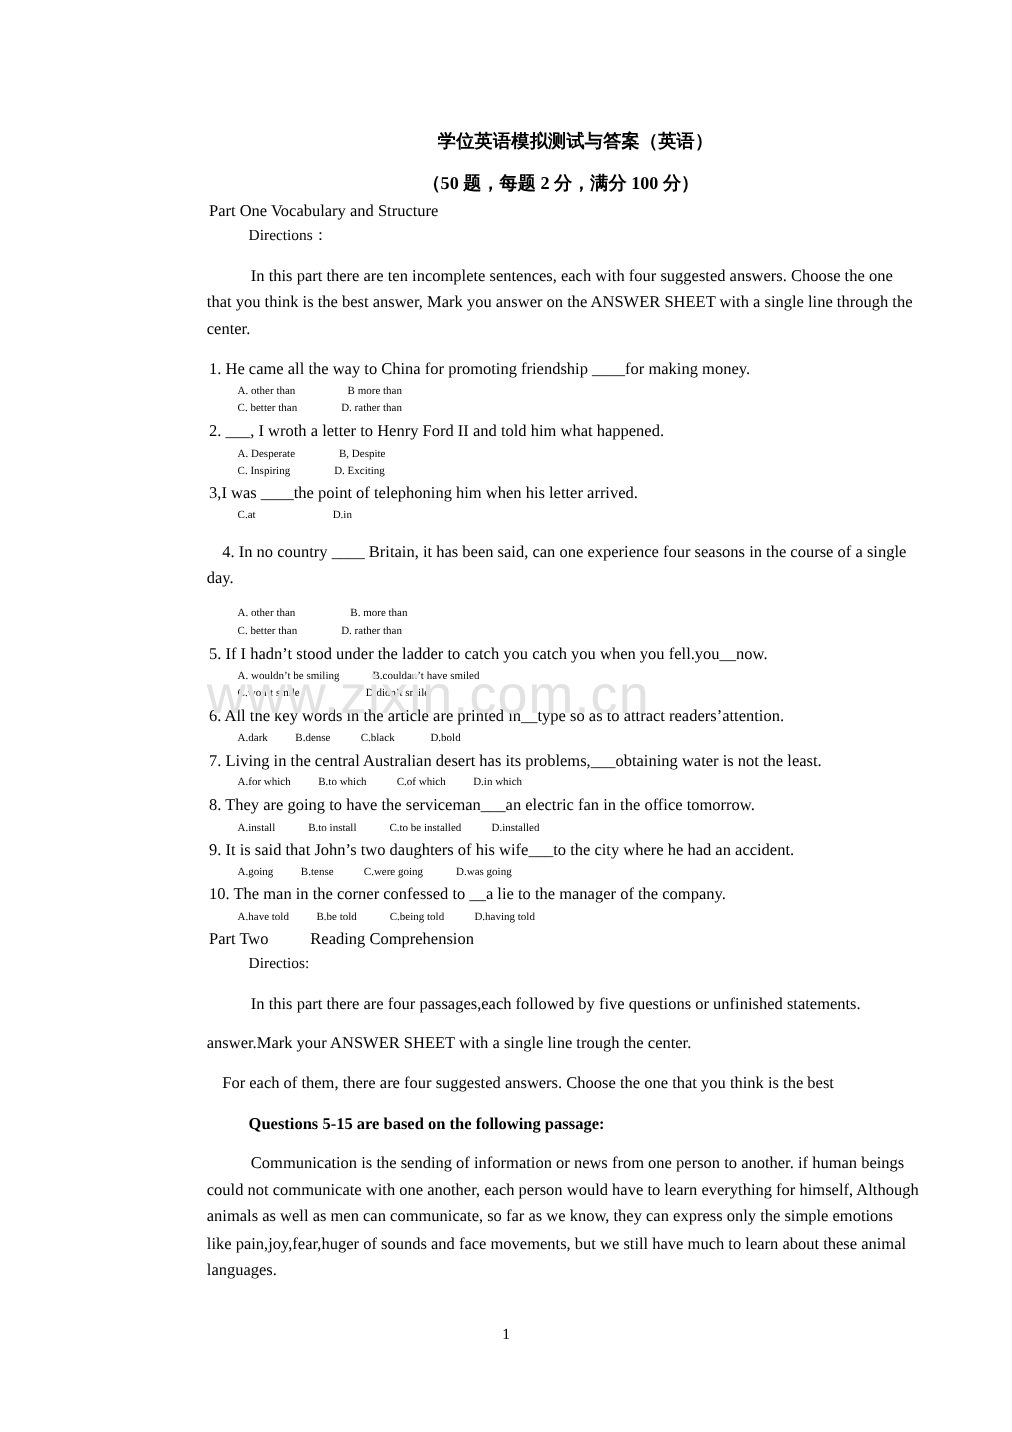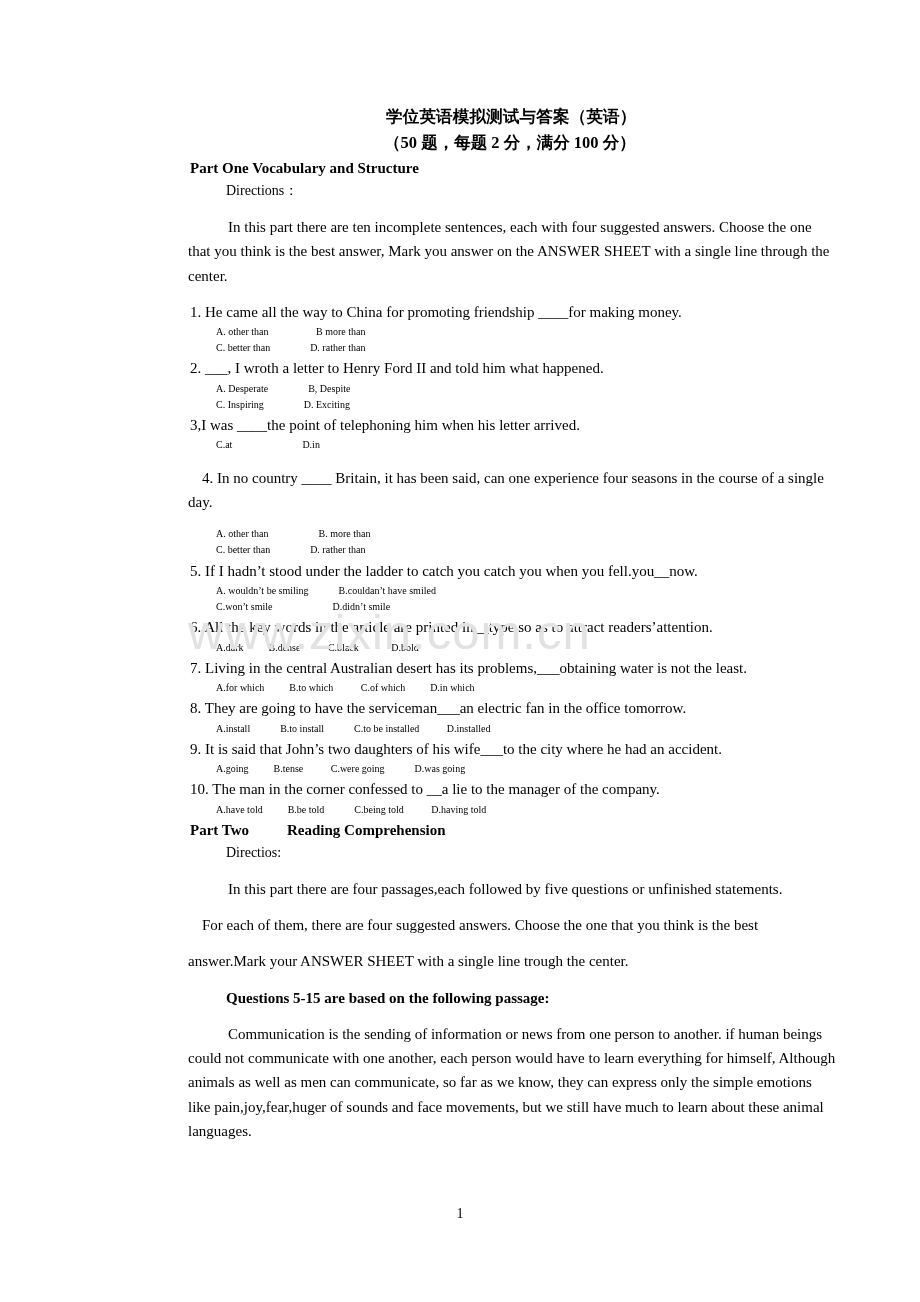--- a/index.html
+++ b/index.html
@@ -37,36 +37,36 @@
     color: #e2e2e2;
     white-space: nowrap;
     pointer-events: none;
     user-select: none;
     z-index: 5;
   }
   
   .doc-title {
     font-size: 16.5px;
     font-weight: bold;
-    margin: 0;
+    margin: 12px;
     padding-top: 104px;
     padding-left: 210px;
     line-height: 1.55;
     letter-spacing: 0.2px;
   }
   .doc-subtitle {
     font-size: 16.5px;
     font-weight: bold;
     margin: 0;
     padding-left: 208px;
     line-height: 1.6;
   }
   .part-head {
     font-size: 15px;
-    font-weight: bold;
+    font-weight: normal;
     margin: 0;
     padding-left: 14px;
     line-height: 1.62;
   }
   .part-head .gap { display: inline-block; width: 38px; }
   .directions {
     font-size: 14px;
     font-weight: normal;
     margin: 0;
     padding-left: 50px;
@@ -157,22 +157,22 @@
     <div class="q-line">9. It is said that John’s two daughters of his wife___to the city where he had an accident.</div>
     <div class="opt-line">A.going          B.tense           C.were going            D.was going</div>
 
     <div class="q-line">10. The man in the corner confessed to __a lie to the manager of the company.</div>
     <div class="opt-line">A.have told          B.be told            C.being told           D.having told</div>
 
     <div class="part-head"><span>Part Two</span><span class="gap"></span><span>Reading Comprehension</span></div>
 
     <div class="directions">Directios:</div>
     <div class="para indent">In this part there are four passages,each followed by five questions or unfinished statements.</div>
+    <div class="para">answer.Mark your ANSWER SHEET with a single line trough the center.</div>
     <div class="para indent2">For each of them, there are four suggested answers. Choose the one that you think is the best</div>
-    <div class="para">answer.Mark your ANSWER SHEET with a single line trough the center.</div>
 
     <div class="questions-head">Questions 5-15 are based on the following passage:</div>
     <div class="para indent">Communication is the sending of information or news from one person to another. if human beings could not communicate with one another, each person would have to learn everything for himself, Although animals as well as men can communicate, so far as we know, they can express only the simple emotions like pain,joy,fear,huger of sounds and face movements, but we still have much to learn about these animal languages.</div>
 
   </div>
 
   <div class="page-number">1</div>
 
 </div>
 

